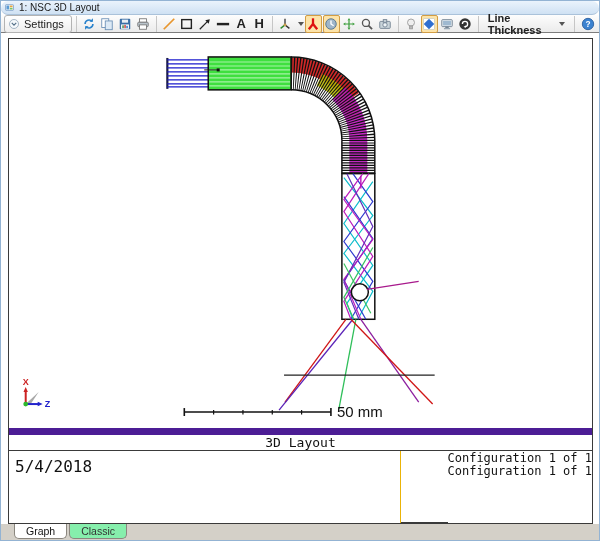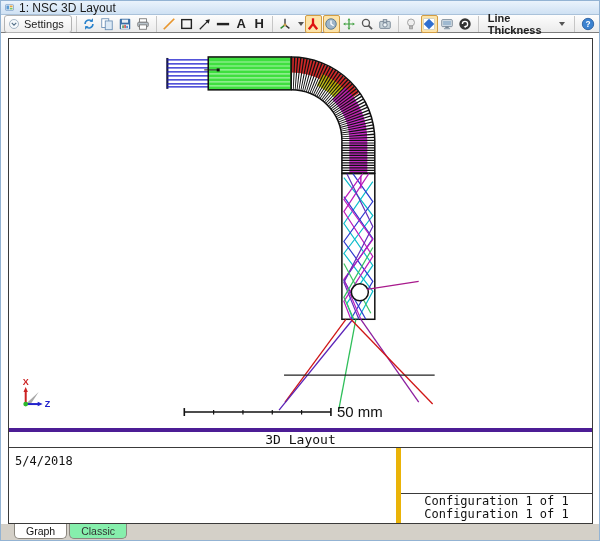--- a/index.html
+++ b/index.html
@@ -7,21 +7,21 @@
   .window {
     position: relative; width: 600px; height: 541px; background: #fff;
     border: 1px solid #93b3d3; overflow: hidden;
   }
   
   .titlebar {
     position: absolute; left: 0; top: 0; width: 100%; height: 14px;
     background: linear-gradient(#eaf3fc, #cfe1f3);
     border-bottom: 1px solid #aac2da;
     display: flex; align-items: center; gap: 4px; padding: 0 3px;
-    font-size: 12px; color: #1a1a1a;
+    font-size: 10px; color: #1a1a1a; border-radius: 7px;
   }
   .titlebar svg { width: 11px; height: 9px; }
   
   .toolbar {
     position: absolute; left: 0; top: 14px; width: 100%; height: 18px;
     background: linear-gradient(#fdfdfd, #ebebeb);
     border-bottom: 1px solid #7d7d7d;
     display: flex; align-items: center; gap: 1px; padding: 0 3px;
     font-size: 11px; color: #222;
   }
@@ -42,28 +42,28 @@
   .caret { width: 0; height: 0; border-left: 3.5px solid transparent; border-right: 3.5px solid transparent; border-top: 4px solid #555; margin-left: 3px; }
   .lt-btn { display: flex; align-items: center; height: 18px; padding: 0 5px; font-weight: bold; }
   
   .frame {
     position: absolute; left: 7px; top: 37px; width: 585px; height: 486px;
     border: 1px solid #3a3a3a; background: #fff;
     display: flex; flex-direction: column;
   }
   .view { width: 583px; height: 389px; flex: 0 0 auto; }
   .band {
-    flex: 0 0 18px; border-top: 4px solid #4c1d95; border-bottom: 1px solid #3a3a3a;
+    flex: 0 0 18px; border-top: 7px solid #4c1d95; border-bottom: 1px solid #3a3a3a;
     display: flex; align-items: center; justify-content: center;
     font-family: "DejaVu Sans Mono", "Liberation Mono", monospace; font-size: 13px; color: #111;
   }
   .info { flex: 1; display: flex; }
-  .info-left { flex: 1; border-right: 5px solid #eab308; padding: 6px 6px;
-    font-family: "DejaVu Sans Mono", "Liberation Mono", monospace; font-size: 12px; color: #111; }
-  .info-right { width: 191px; display: flex; flex-direction: column; }
+  .info-left { flex: 1; border-right: 1px solid #eab308; padding: 6px 6px;
+    font-family: "DejaVu Sans Mono", "Liberation Mono", monospace; font-size: 16px; color: #111; }
+  .info-right { width: 191px; display: flex; flex-direction: row; }
   .config-spacer { flex: 1; border-bottom: 1px solid #3a3a3a; }
   .config-lines { padding: 1px 0 2px 0; text-align: center;
     font-family: "DejaVu Sans Mono", "Liberation Mono", monospace; font-size: 12px; line-height: 13px; color: #111; }
   
   .tabbar {
     position: absolute; left: 0; top: 523px; width: 100%; height: 18px;
     background: #d4d0c8; border-bottom: 2px solid #ec4899;
     display: flex; gap: 2px; padding-left: 13px;
   }
   .tab {

